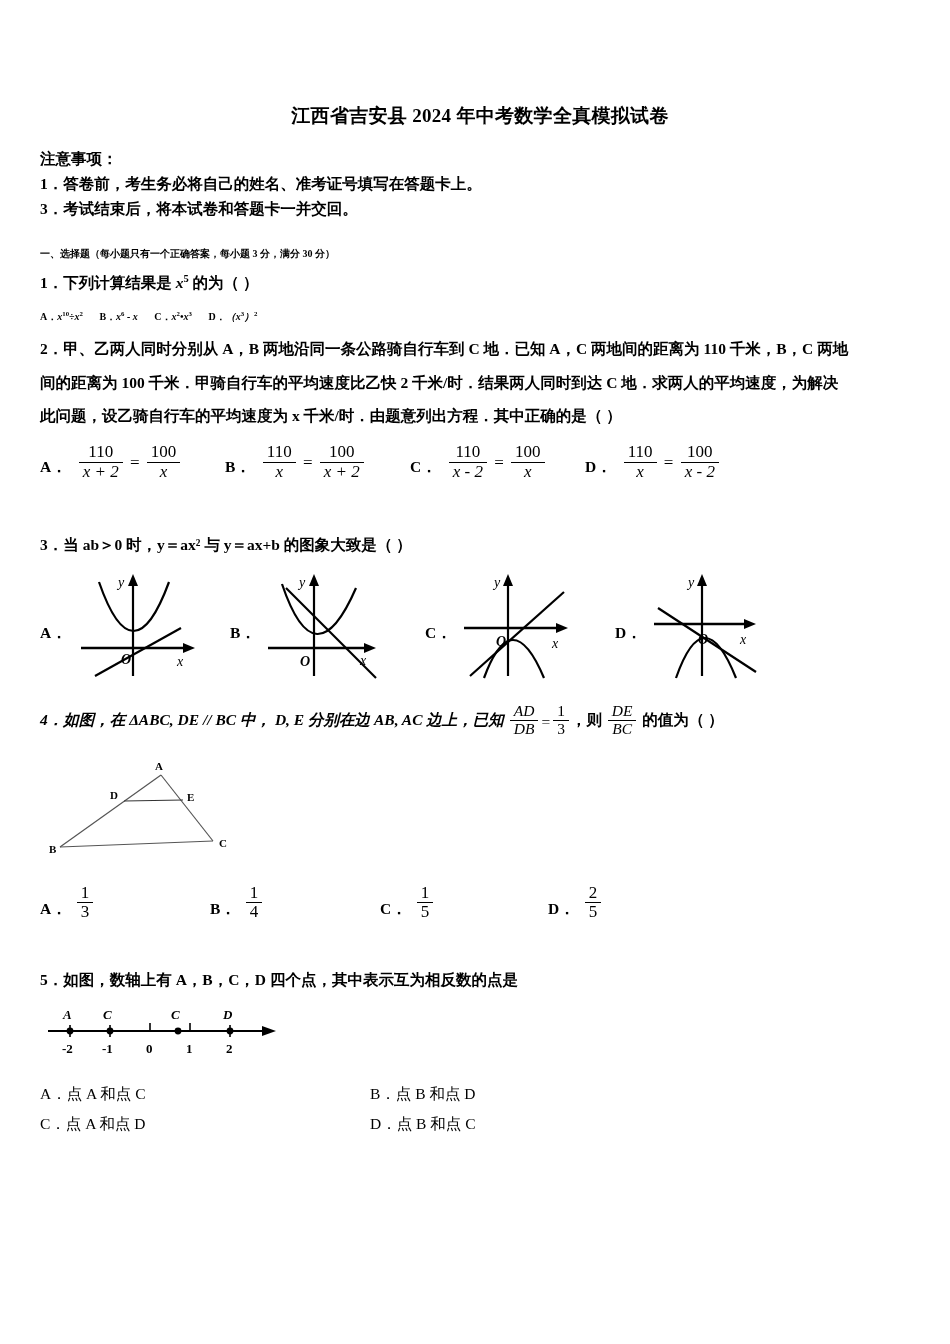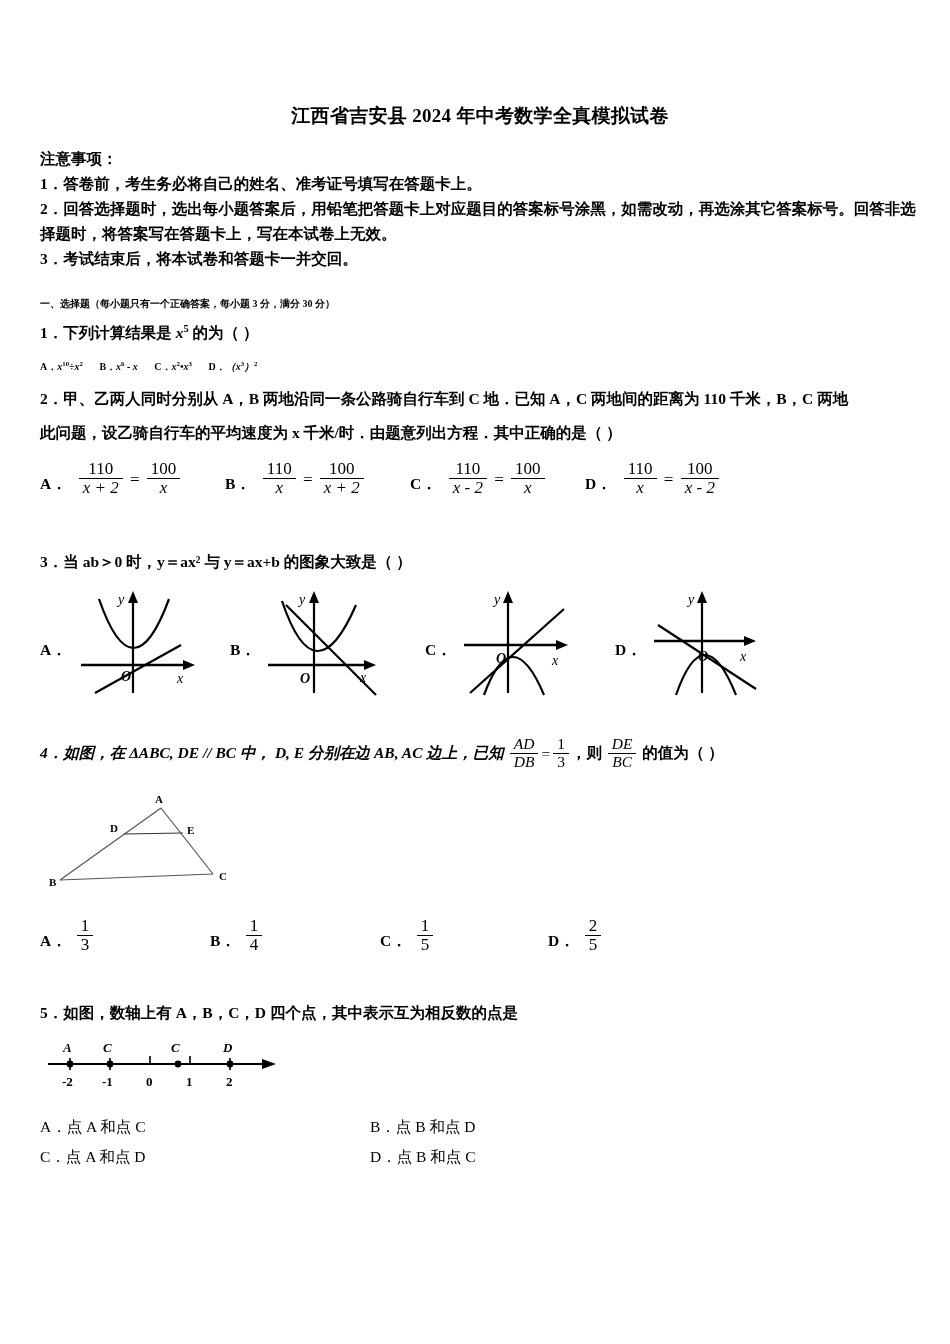--- a/index.html
+++ b/index.html
@@ -180,39 +180,39 @@
 <body>
 
 <div class="page">
 <div class="content">
 
   <div class="doc-title">江西省吉安县 2024 年中考数学全真模拟试卷</div>
 
   <div class="notice">
     <div class="notice-line">注意事项：</div>
     <div class="notice-line">1．答卷前，考生务必将自己的姓名、准考证号填写在答题卡上。</div>
-    <div class="notice-line">2．回答选择题时，选出每小题答案后，用铅笔把答题卡上对应题目的答案标号涂黑，如需改动，再选涂其它答案标号。回答非选择题时，将答案写在答题卡上，写在本试卷上无效。</div>
     <div class="notice-line">3．考试结束后，将本试卷和答题卡一并交回。</div>
   </div>
 
   <div class="section-heading">一、选择题（每小题只有一个正确答案，每小题 3 分，满分 30 分）</div>
 
   <div class="q">
     <span>1．下列计算结果是 </span><span class="mathv">x</span><sup>5</sup><span> 的为（      ）</span>
   </div>
 
   <div class="opts-inline">
     <span class="opt"><span>A．</span><span class="mathv">x</span><sup>10</sup><span class="mathv">÷x</span><sup>2</sup></span>
     <span class="opt"><span>B．</span><span class="mathv">x</span><sup>6</sup><span class="mathv"> - x</span><sup></sup></span>
     <span class="opt"><span>C．</span><span class="mathv">x</span><sup>2</sup><span class="mathv">•x</span><sup>3</sup></span>
     <span class="opt"><span>D．</span><span class="mathv">（x</span><sup>3</sup><span class="mathv">）</span><sup>2</sup></span>
   </div>
 
   <div class="q q-body">
     <div>2．甲、乙两人同时分别从 A，B 两地沿同一条公路骑自行车到 C 地．已知 A，C 两地间的距离为 110 千米，B，C 两地</div>
+    <div>间的距离为 100 千米．甲骑自行车的平均速度比乙快 2 千米/时．结果两人同时到达 C 地．求两人的平均速度，为解决</div>
     <div>此问题，设乙骑自行车的平均速度为 x 千米/时．由题意列出方程．其中正确的是（      ）</div>
   </div>
 
   <div class="q2-opts">
     <div class="q2-opt" style="left:0px;">
       <span class="lbl">A．</span>
       <span class="eqrow">
         <span class="frac"><span class="num upright" style="font-style:normal">110</span><span class="den">x + 2</span></span>
         <span class="eqsign">=</span>
         <span class="frac"><span class="num" style="font-style:normal">100</span><span class="den">x</span></span>
@@ -302,21 +302,21 @@
         <polygon points="51,14 56,2 61,14" fill="#000"></polygon>
         <path d="M 30 106 Q 58 26 90 106" fill="none" stroke="#000" stroke-width="2.2"></path>
         <line x1="12" y1="36" x2="110" y2="100" stroke="#000" stroke-width="2.2"></line>
         <text x="52" y="72" font-family="'Liberation Serif',serif" font-style="italic" font-weight="bold" font-size="14">O</text>
         <text x="94" y="72" font-family="'Liberation Serif',serif" font-style="italic" font-size="14">x</text>
         <text x="42" y="15" font-family="'Liberation Serif',serif" font-style="italic" font-size="14">y</text>
       </svg>
     </div>
   </div>
 
-  <div class="q" style="margin-top:36px;">
+  <div class="q" style="margin-top:20px;">
     <span class="ital">4．如图，在 ΔABC, DE // BC 中，  D, E 分别在边 AB, AC 边上，已知 </span><span class="eqrow" style="font-size:15.5px"><span class="frac"><span class="num">AD</span><span class="den">DB</span></span><span class="eqsign">=</span><span class="frac upright"><span class="num">1</span><span class="den">3</span></span></span><span>，则 </span><span class="eqrow" style="font-size:15.5px"><span class="frac"><span class="num">DE</span><span class="den">BC</span></span></span><span> 的值为（ ）</span>
   </div>
 
   <div class="q4-figure">
     <svg width="230" height="110" viewBox="0 0 230 110">
 
       <line x1="113" y1="22" x2="12" y2="94" stroke="#555" stroke-width="1.2"></line>
       <line x1="113" y1="22" x2="165" y2="88" stroke="#555" stroke-width="1.2"></line>
       <line x1="12" y1="94" x2="165" y2="88" stroke="#555" stroke-width="1.2"></line>
 

